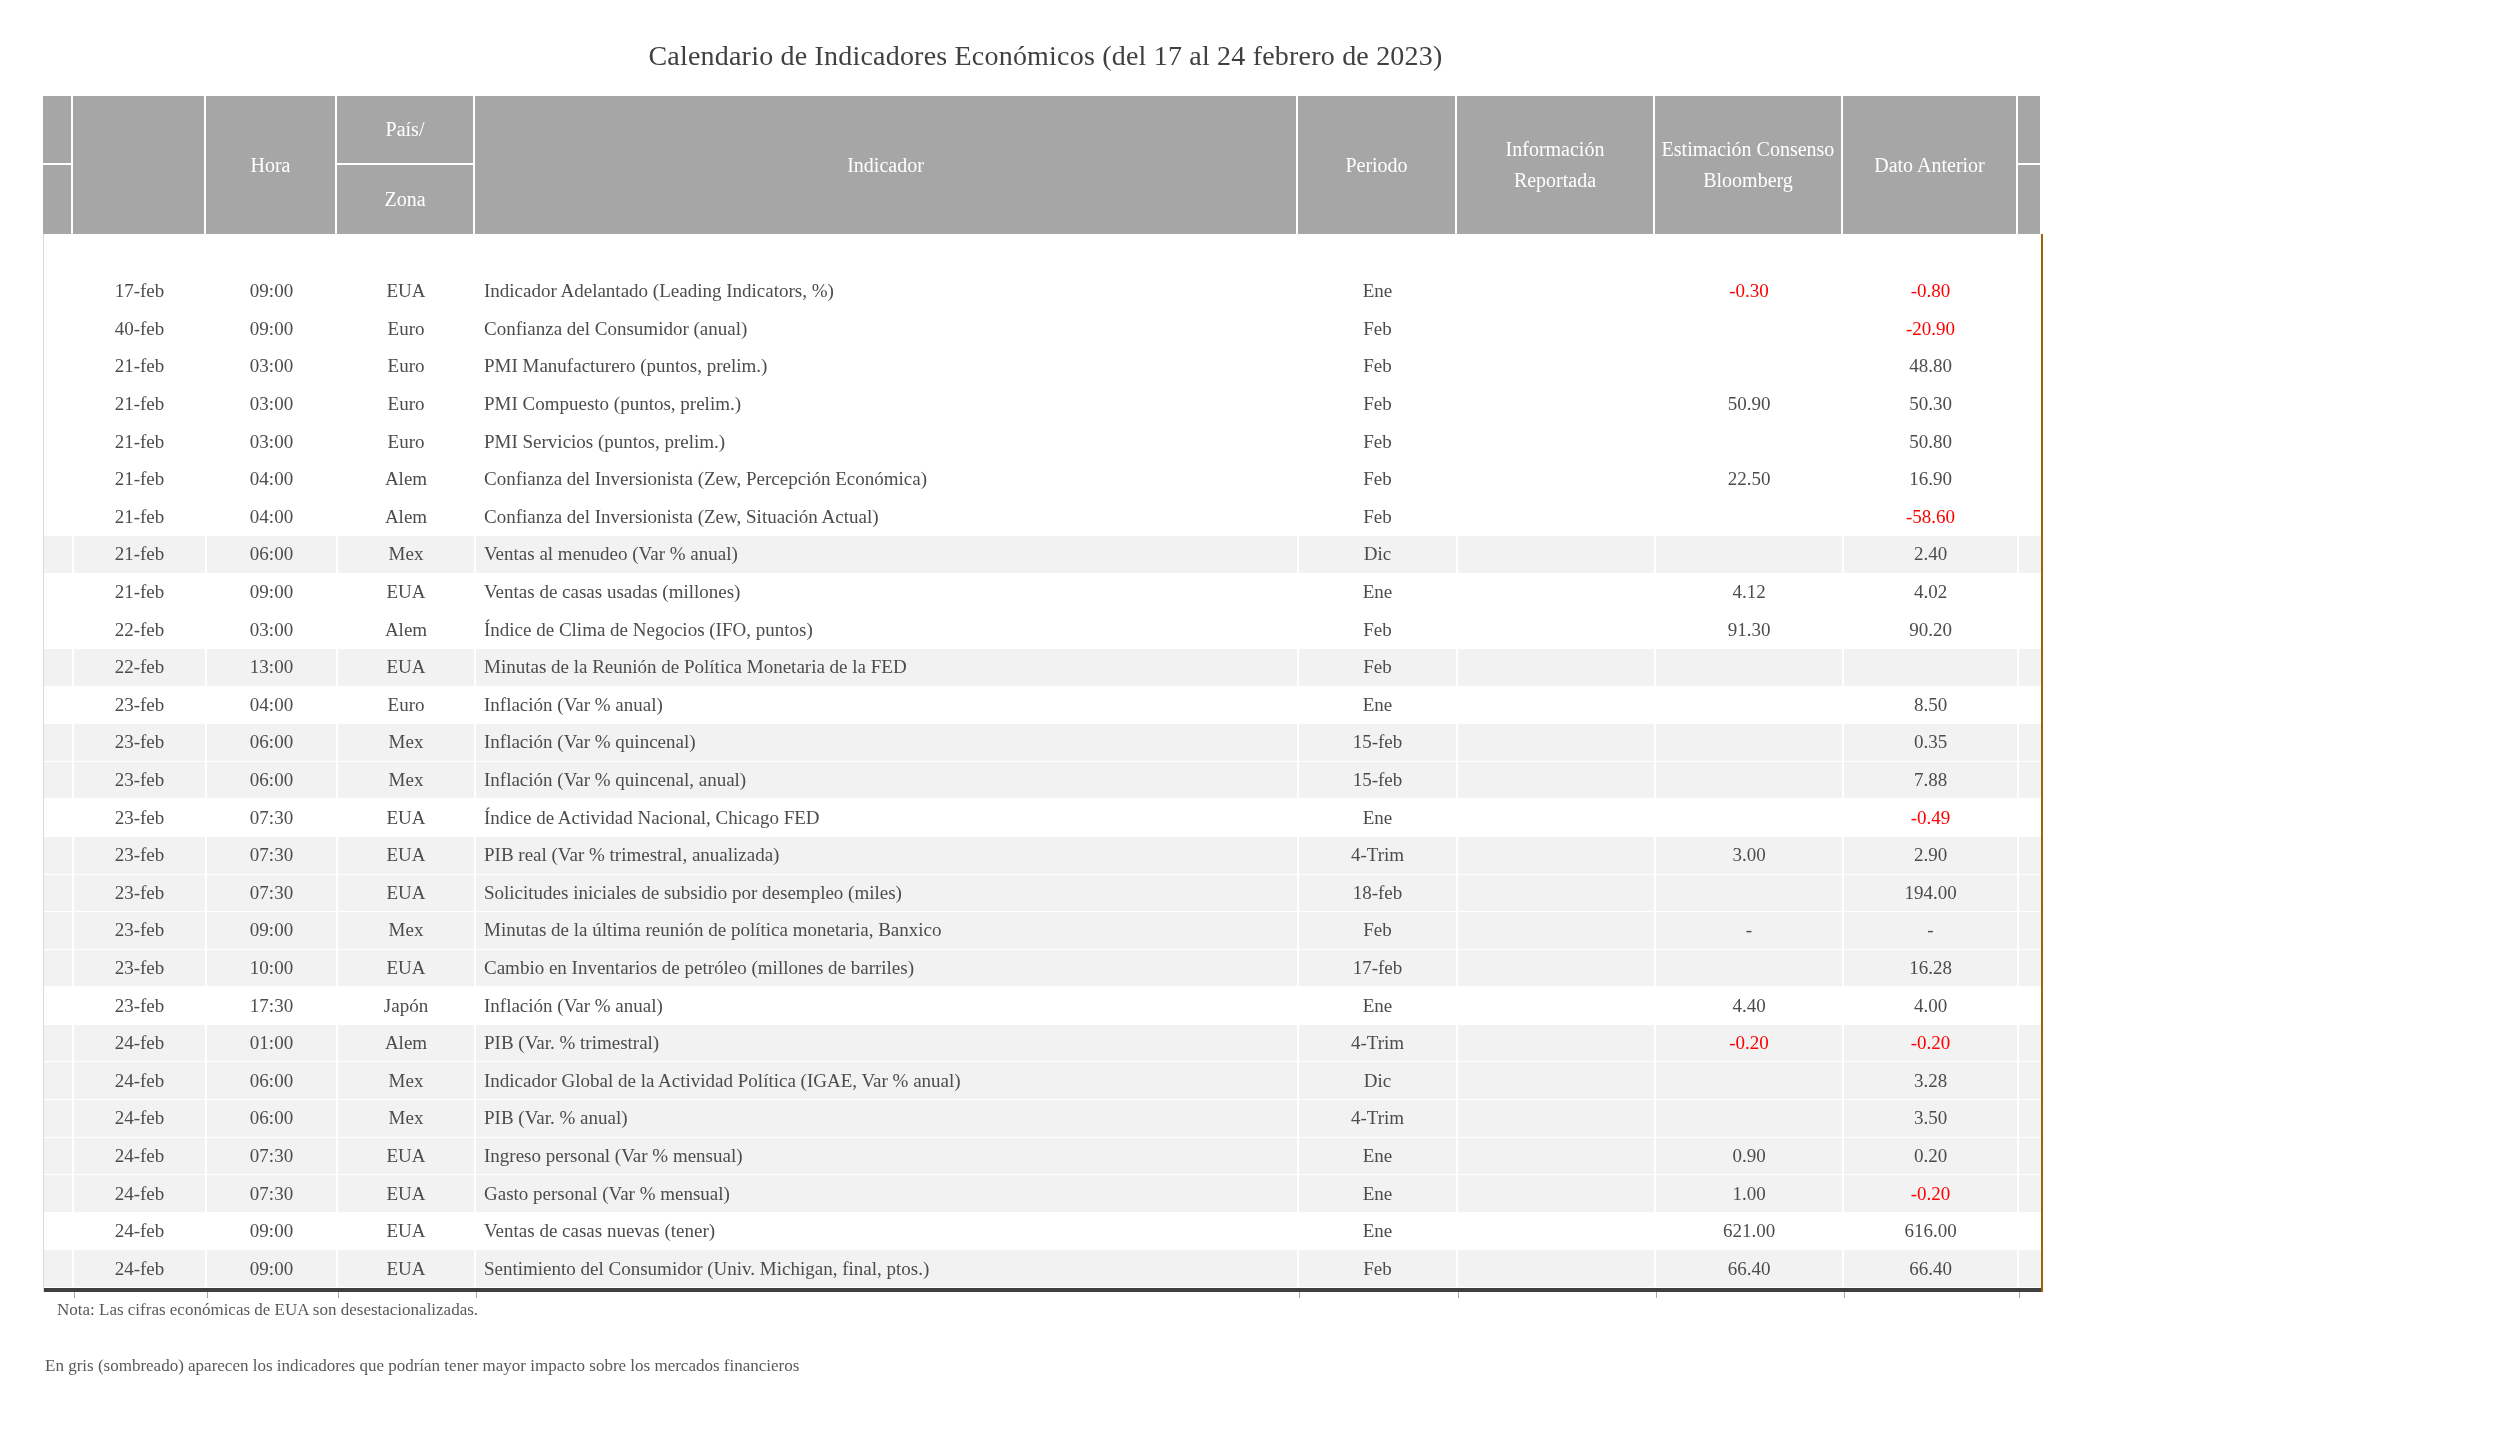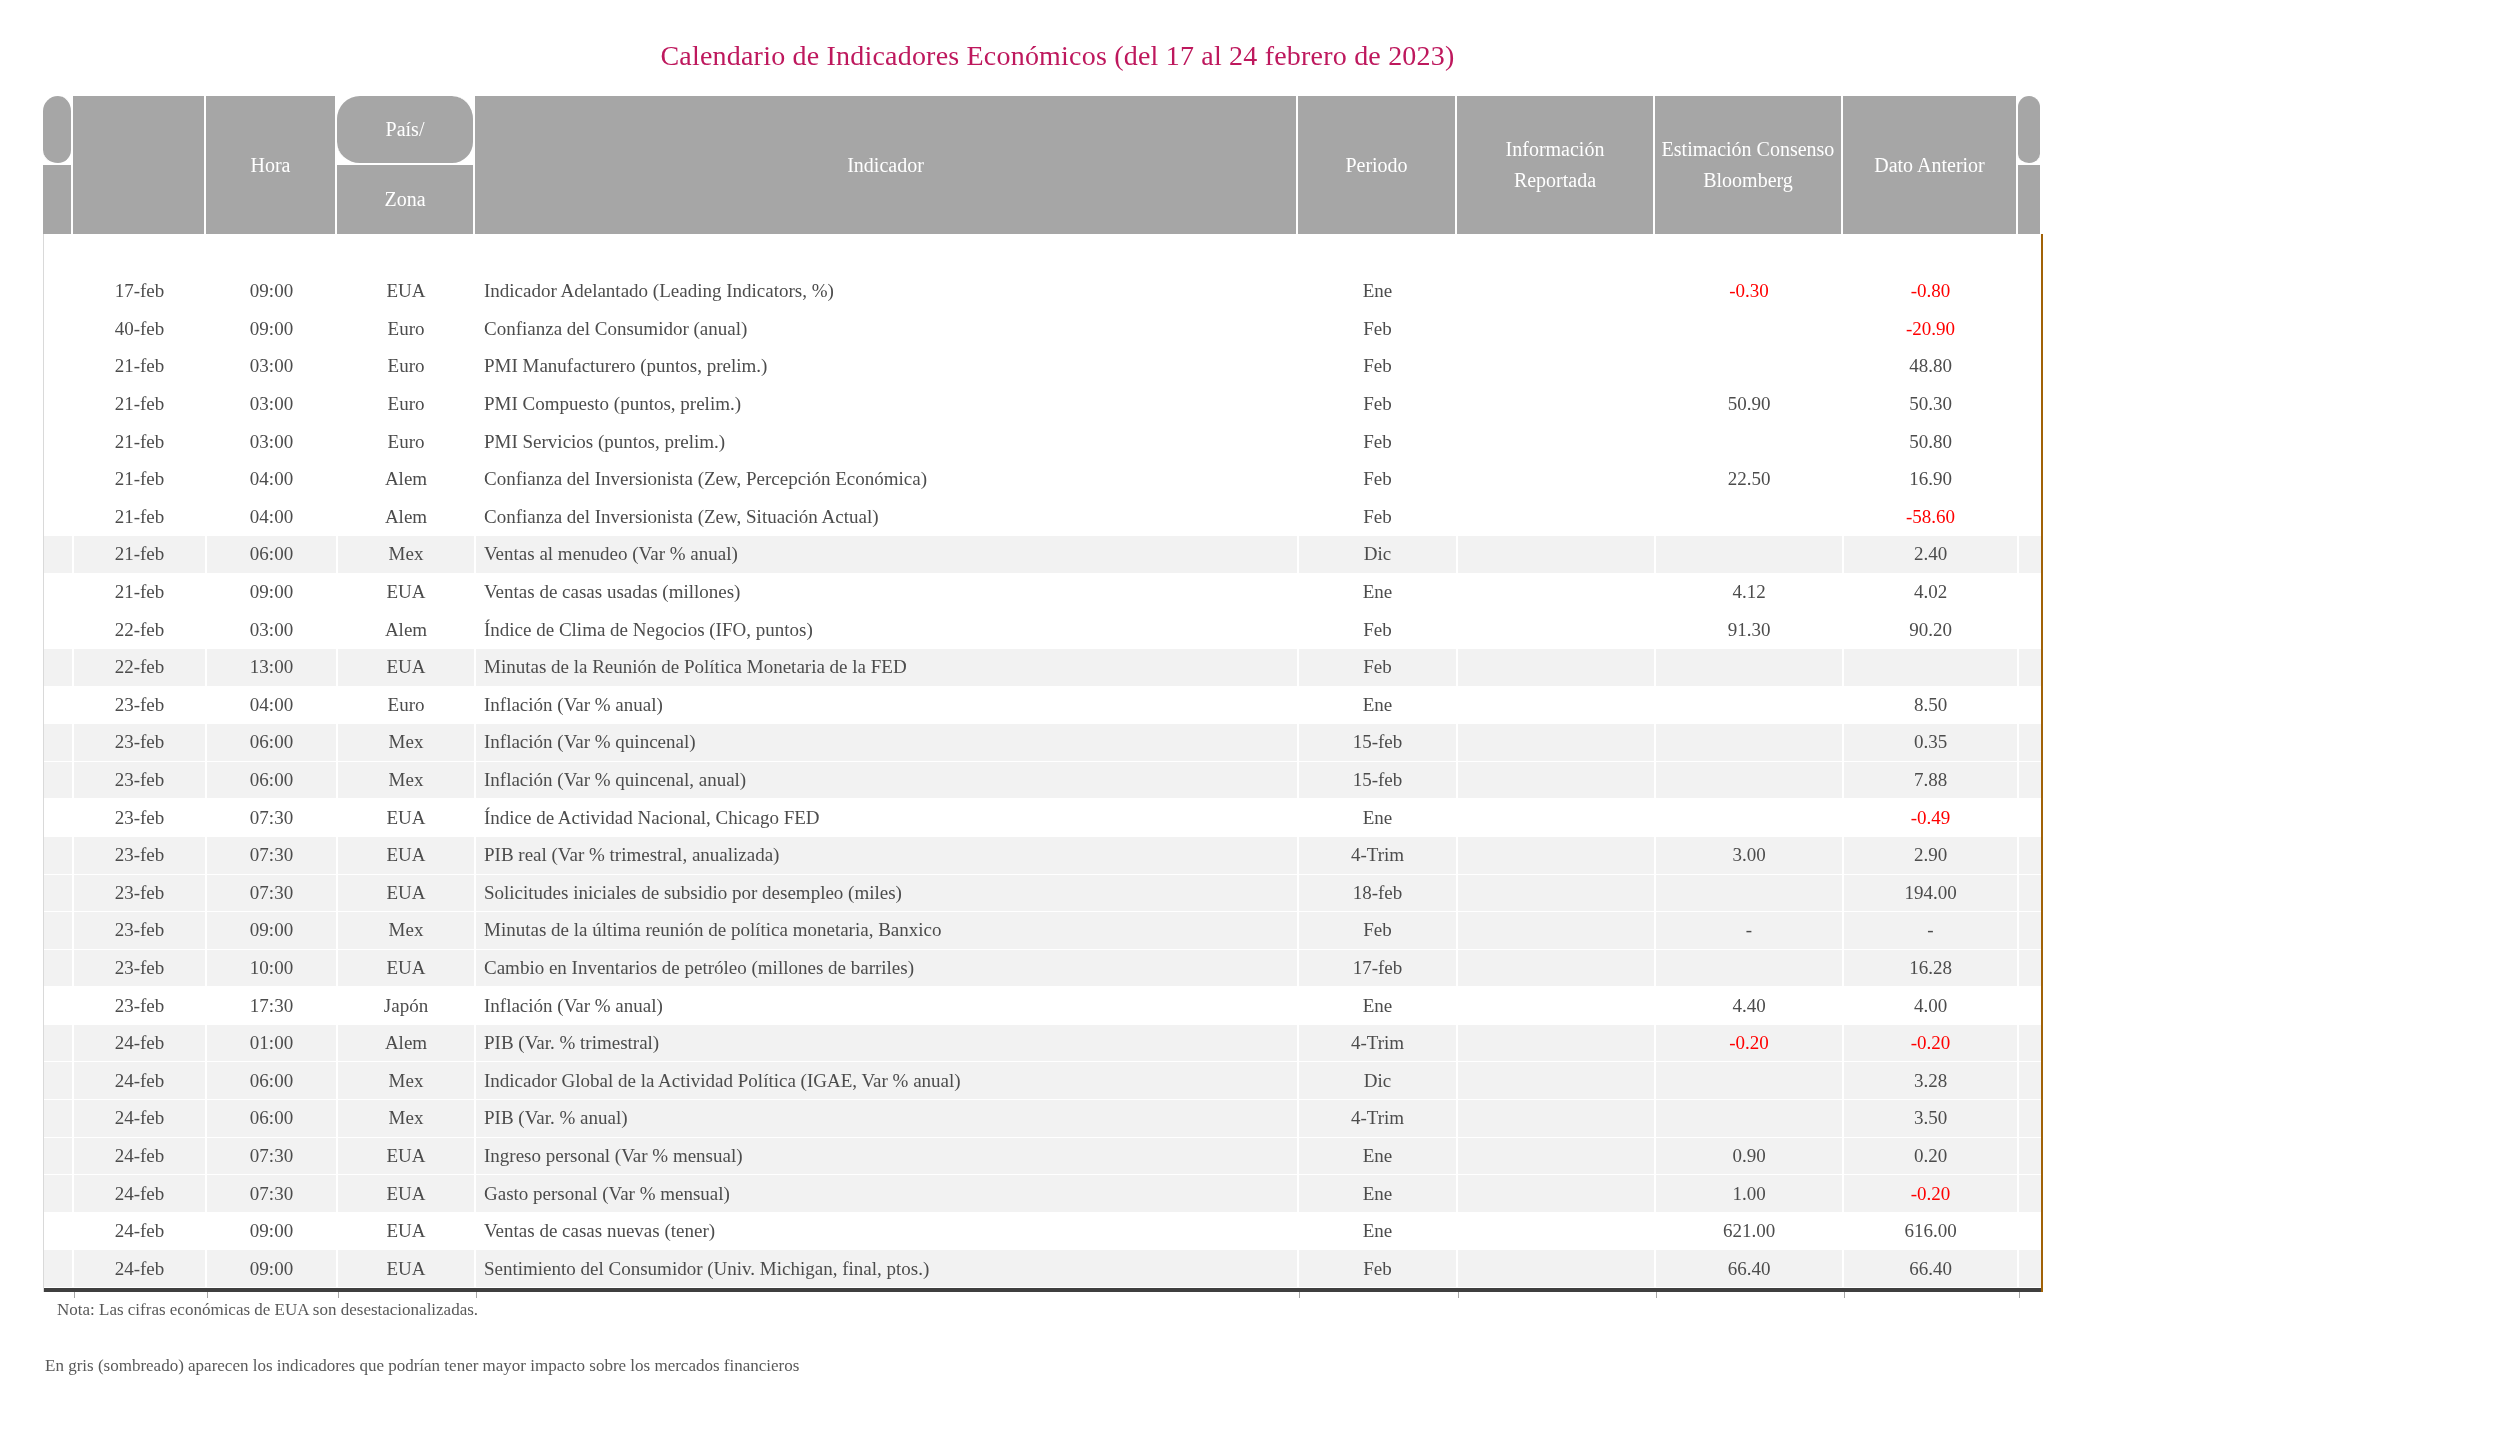--- a/index.html
+++ b/index.html
@@ -3,41 +3,41 @@
 <meta charset="utf-8">
 <style>
   html,body{margin:0;padding:0;}
   body{
     width:2501px;height:1440px;background:#ffffff;overflow:hidden;position:relative;
     font-family:"Liberation Serif","DejaVu Serif",serif;
     -webkit-font-smoothing:antialiased;
   }
   .page{position:absolute;left:43px;top:0;width:1997px;}
   .title{
-    position:absolute;left:16px;top:40px;width:1997px;text-align:center;
-    font-size:28px;color:#be185d;letter-spacing:.2px;
+    position:absolute;left:4px;top:40px;width:1997px;text-align:center;
+    font-size:28px;color:#404040;letter-spacing:.2px;
   }
   
   .cols{
     display:grid;
     grid-template-columns:30px 133px 131px 138px 823px 159px 198px 188px 175px 22px;
   }
   
   .hdr{
     position:absolute;left:0;top:96px;width:1997px;
     grid-template-rows:69px 69px;
   }
   .hcell{
     background:#a6a6a6;color:#ffffff;font-size:20px;line-height:1.55;
     display:flex;align-items:center;justify-content:center;text-align:center;
     border-right:2px solid #ffffff;box-sizing:border-box;padding:0 6px;
   }
   .hcell.last{border-right:none;}
   .span2{grid-row:1 / span 2;}
-  .splitTop{border-bottom:2px solid #ffffff;border-radius:23px;}
+  .splitTop{border-bottom:2px solid #ffffff;}
   
   .tbody{
     position:absolute;left:0;top:234px;width:1997px;
     border-left:1px solid #d9d9d9;border-right:2px solid #a16207;box-sizing:content-box;
   }
   .blankrow{height:39px;background:#ffffff;}
   .row{height:37.6px;}
   .row.shaded{background:#f2f2f2;}
   .row.plain{background:#ffffff;}
   .bcell{

